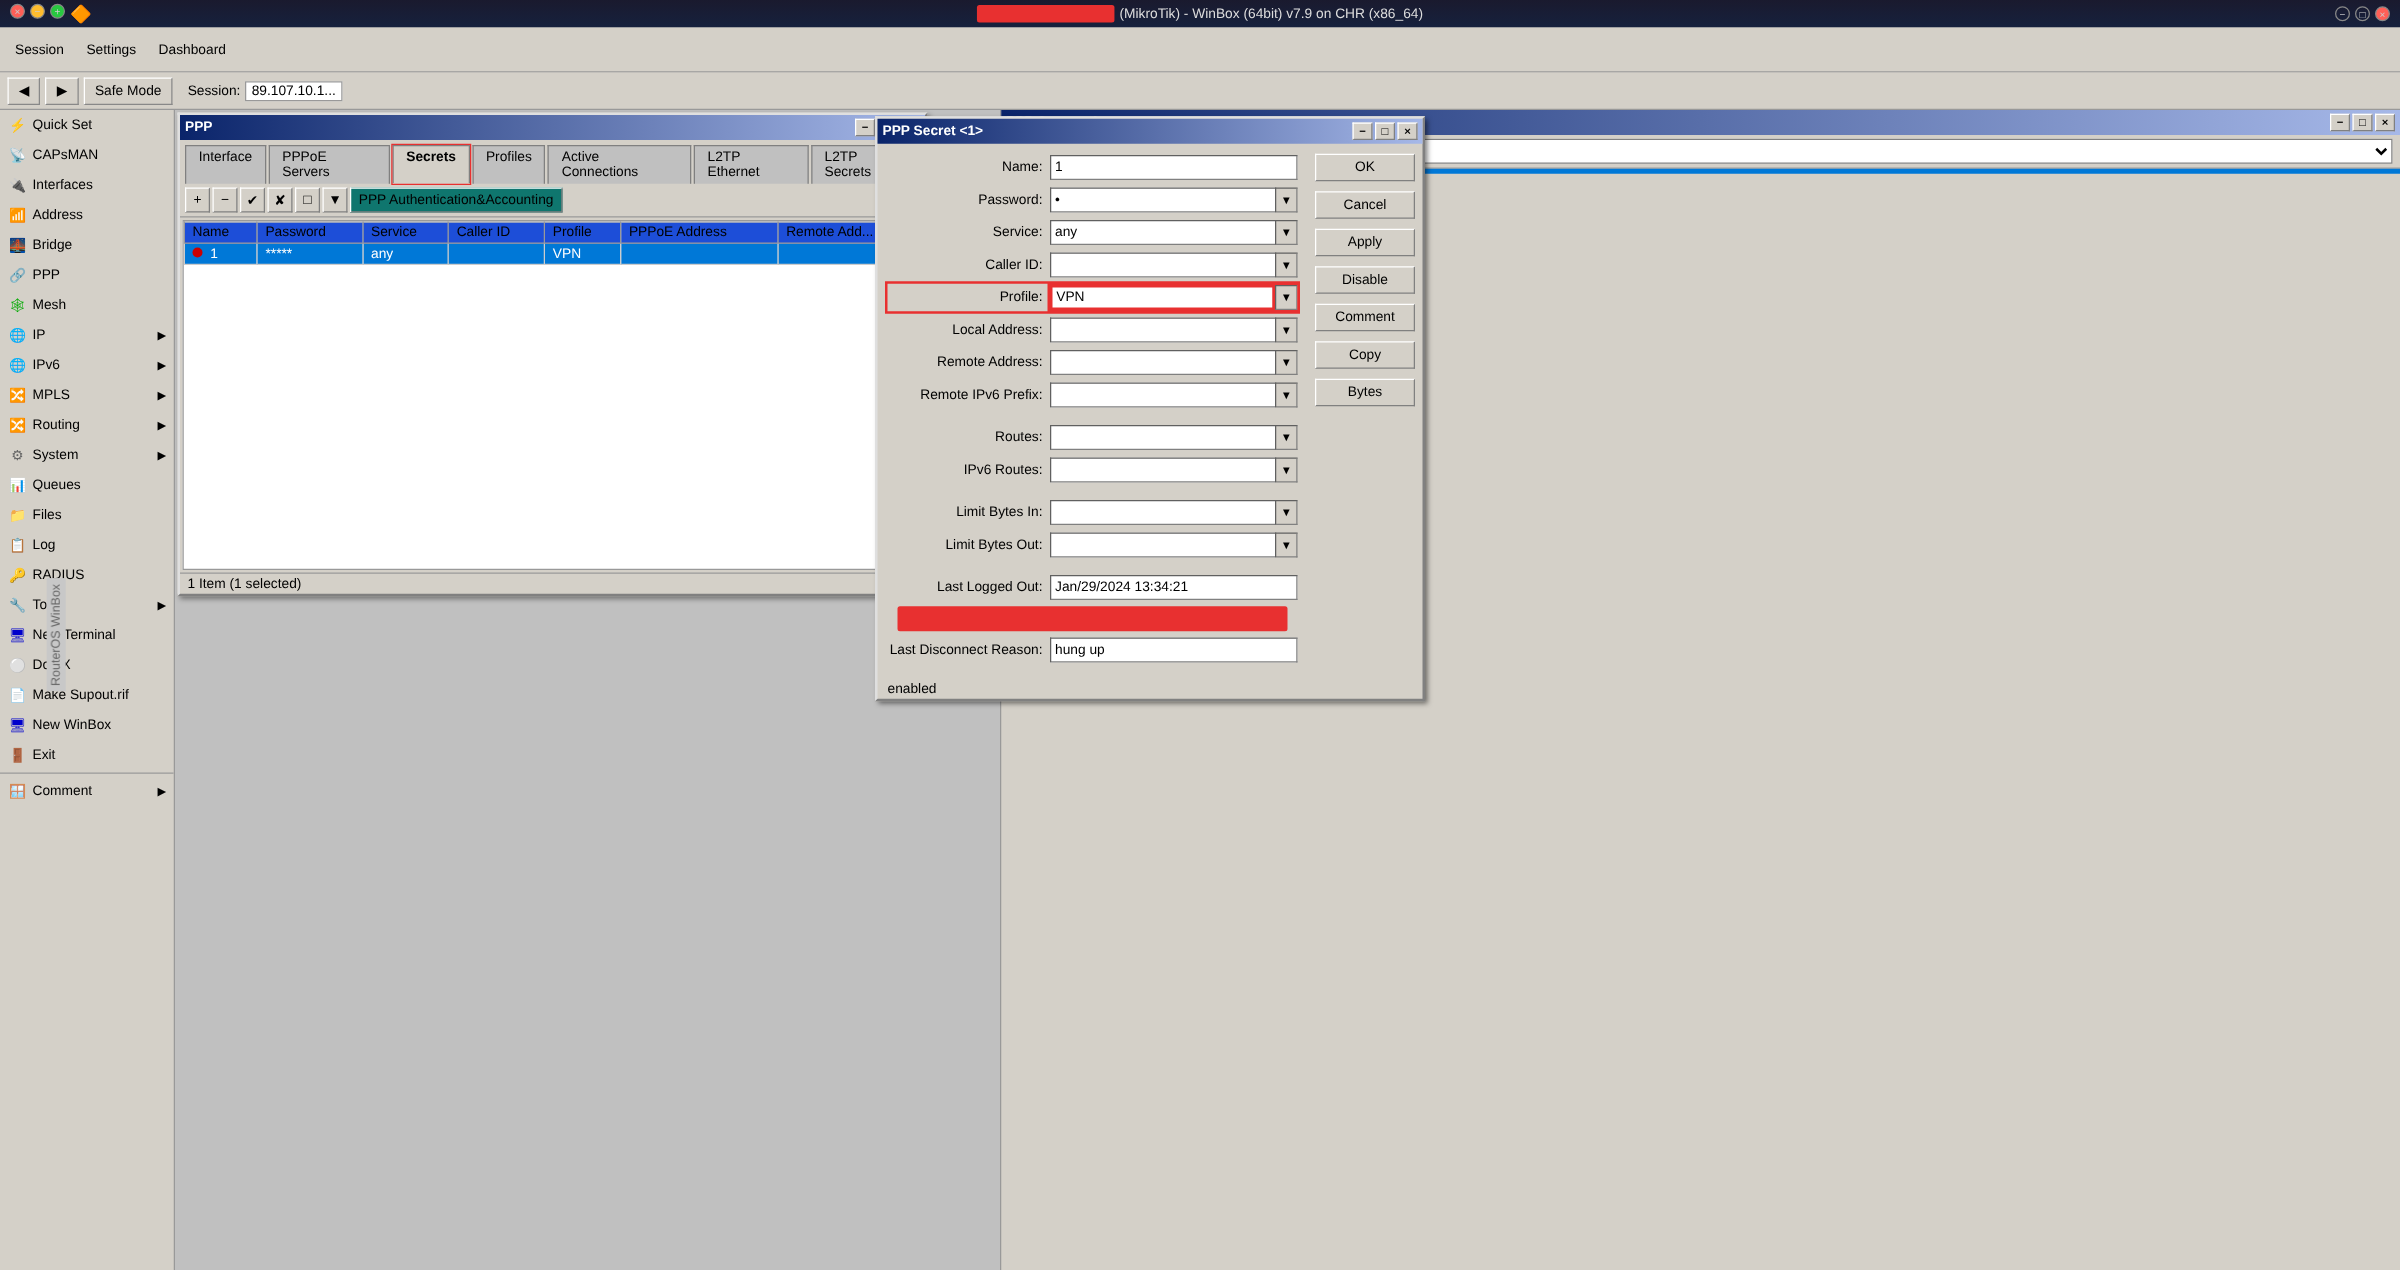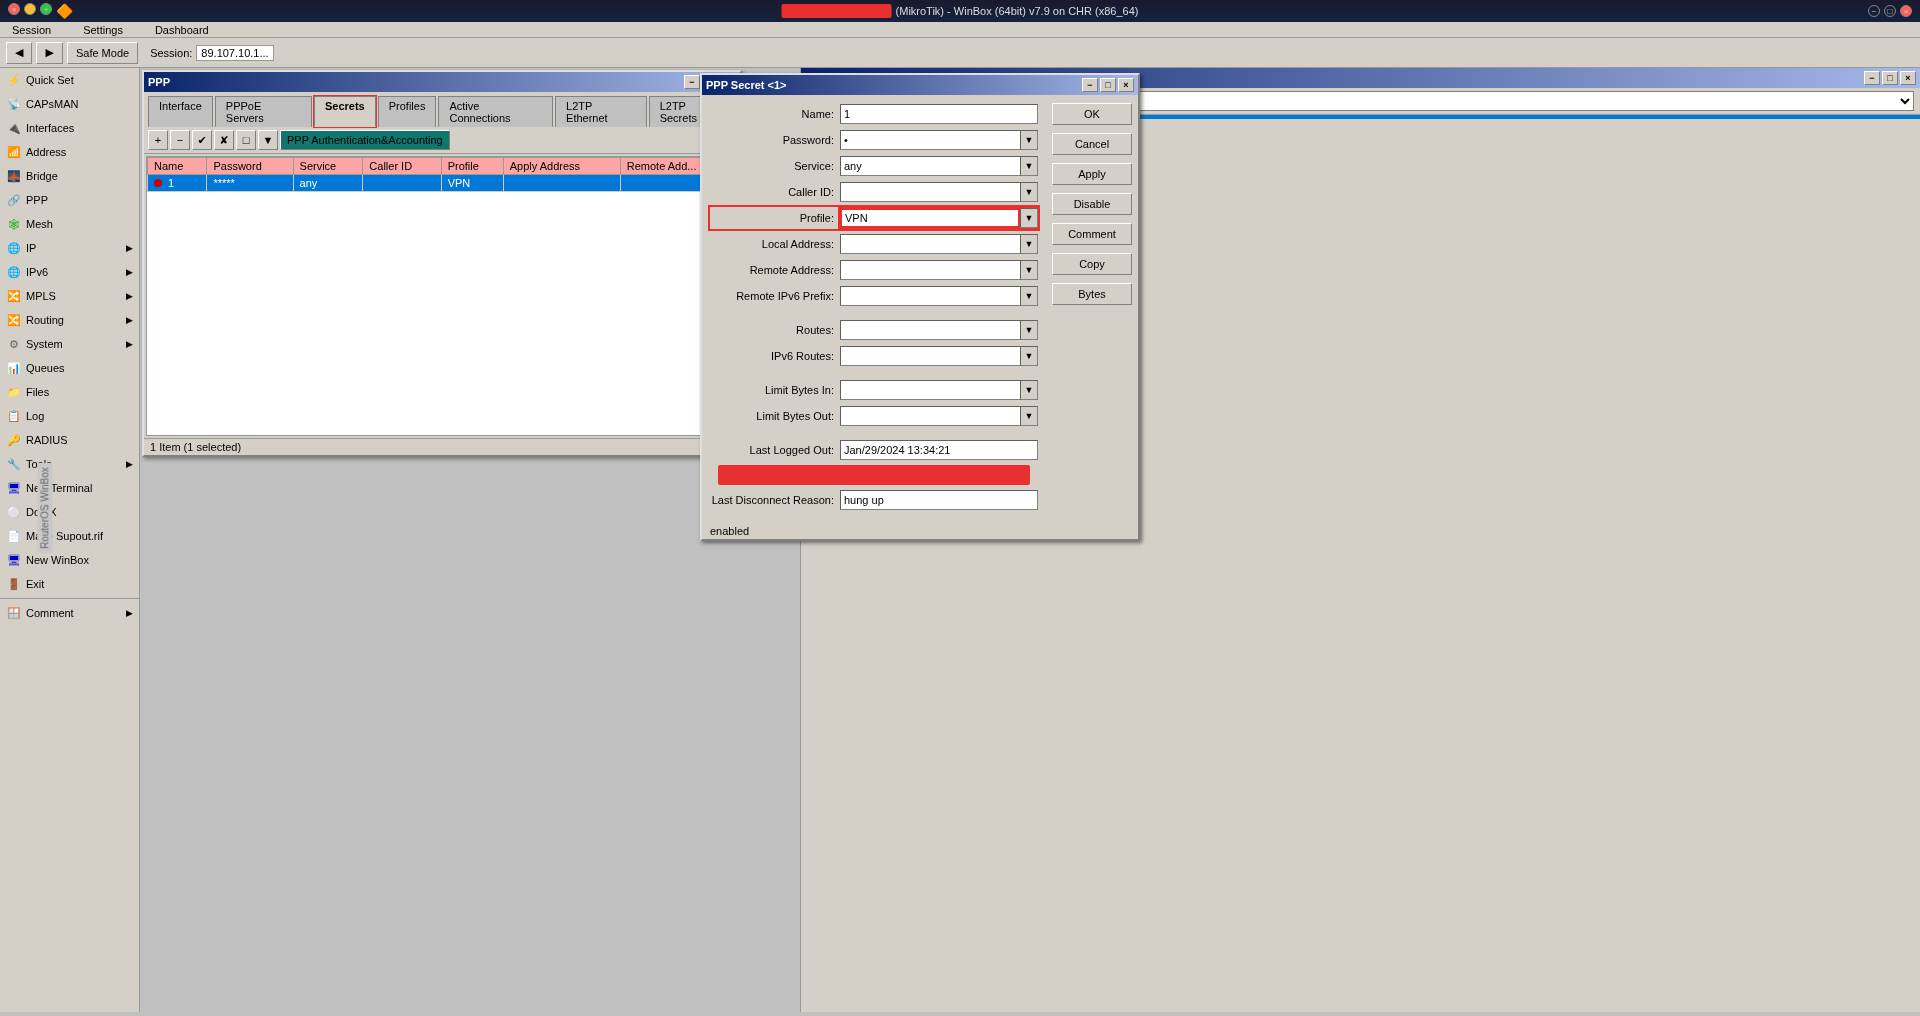--- a/index.html
+++ b/index.html
@@ -45,27 +45,27 @@
     }
     .tbc { width: 12px; height: 12px; border-radius: 50%; border: 1px solid #888; font-size: 8px; display: flex; align-items: center; justify-content: center; cursor: pointer; }
     .tbc-close { background: #ff5f57; }
     .tbc-min { background: #febc2e; }
     .tbc-max { background: #28c840; }
     .tbc-left { display: flex; gap: 4px; }
     .title-mikrotik-icon { color: #ff6600; margin-right: 4px; font-size: 14px; }
 
     
     .menu-bar {
-      height: 16px;
+      height: 36px;
       background: #d4d0c8;
       border-bottom: 1px solid #999;
       display: flex;
       align-items: center;
       padding: 0 4px;
-      gap: 16px;
+      gap: 2px;
     }
     .menu-item {
       padding: 2px 8px;
       cursor: pointer;
       font-size: 11px;
       color: #000;
     }
 
     
     .toolbar {
@@ -227,21 +227,21 @@
       font-size: 11px;
     }
 
     
     .data-table {
       width: 100%;
       border-collapse: collapse;
       font-size: 11px;
     }
     .data-table th {
-      background: #fca5a5;
+      background: #1d4ed8;
       border: 1px solid #999;
       padding: 2px 6px;
       text-align: left;
       font-weight: normal;
     }
     .data-table td {
       border: 1px solid #ccc;
       padding: 2px 6px;
       background: #fff;
     }
@@ -640,21 +640,21 @@
 
       <div class="table-container">
         <table class="data-table">
           <thead>
             <tr>
               <th>Name</th>
               <th>Password</th>
               <th>Service</th>
               <th>Caller ID</th>
               <th>Profile</th>
-              <th>Apply Address</th>
+              <th>PPPoE Address</th>
               <th>Remote Add...</th>
             </tr>
           </thead>
           <tbody>
             <tr class="selected">
               <td>
                 <span class="dot-red"></span>
                 &nbsp;1
               </td>
               <td>*****</td>

